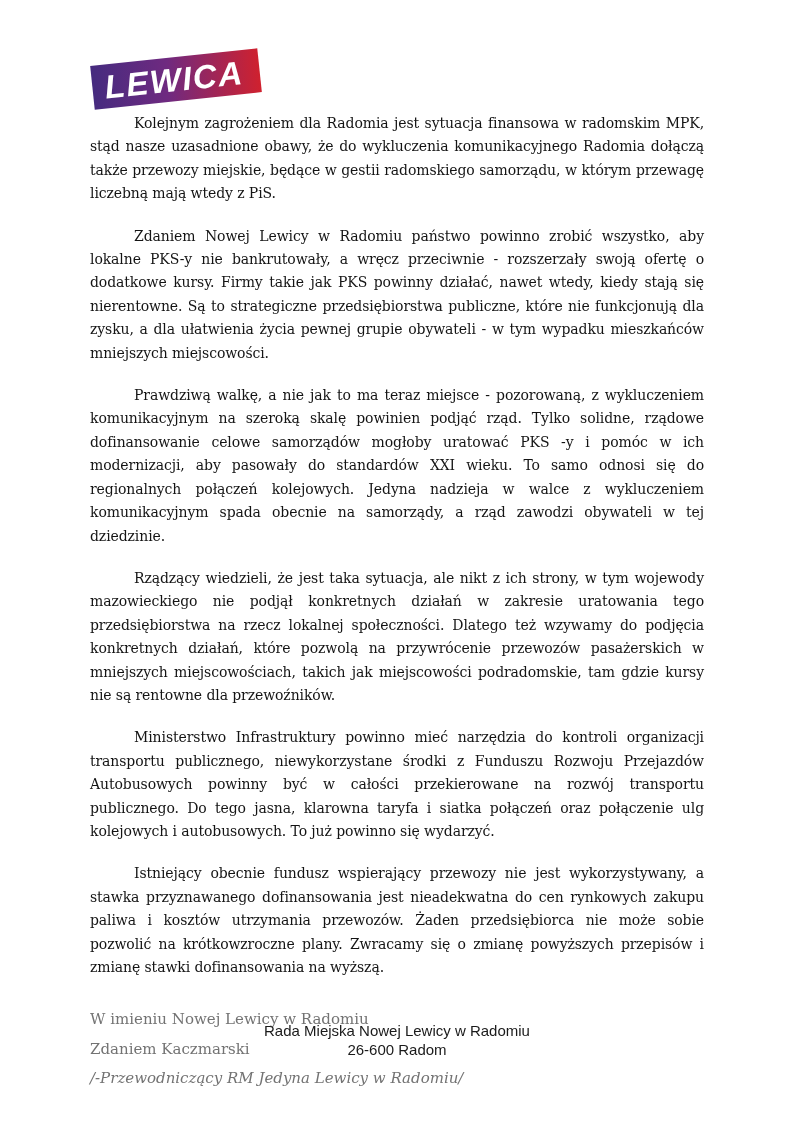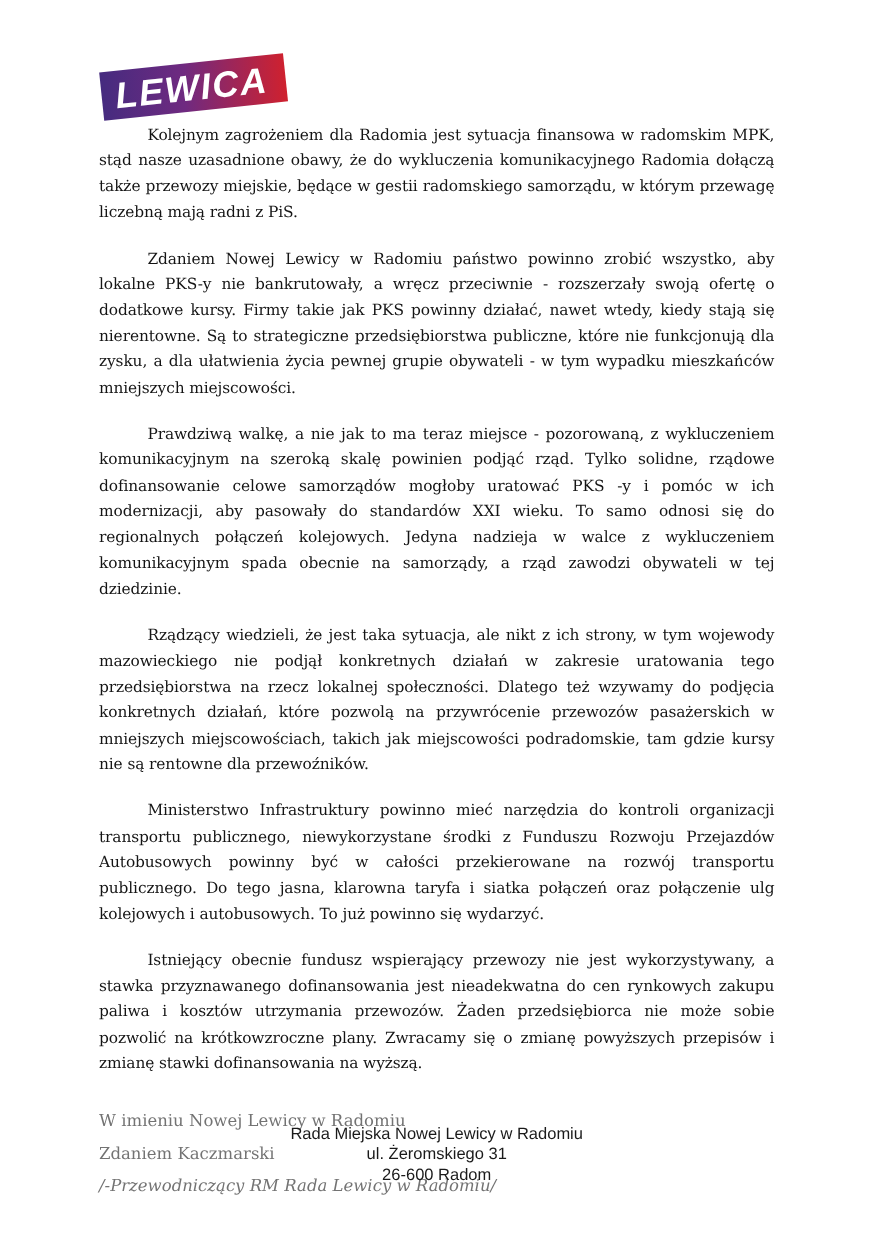--- a/index.html
+++ b/index.html
@@ -76,31 +76,30 @@
   }
 </style>
 </head>
 <body>
 
 <div class="logo-banner" style="background: linear-gradient(93deg, rgb(69, 43, 127) 0%, rgb(111, 42, 128) 45%, rgb(208, 33, 46) 100%);">
   <span class="logo-text" style="color: rgb(255, 255, 255);">LEWICA</span>
 </div>
 
 <div class="letter-body">
-  <p>Kolejnym zagrożeniem dla Radomia jest sytuacja finansowa w radomskim MPK, stąd nasze uzasadnione obawy, że do wykluczenia komunikacyjnego Radomia dołączą także przewozy miejskie, będące w gestii radomskiego samorządu, w którym przewagę liczebną mają radni z PiS.</p>
+  <p>Kolejnym zagrożeniem dla Radomia jest sytuacja finansowa w radomskim MPK, stąd nasze uzasadnione obawy, że do wykluczenia komunikacyjnego Radomia dołączą także przewozy miejskie, będące w gestii radomskiego samorządu, w którym przewagę liczebną mają wtedy z PiS.</p>
   <p>Zdaniem Nowej Lewicy w Radomiu państwo powinno zrobić wszystko, aby lokalne PKS-y nie bankrutowały, a wręcz przeciwnie - rozszerzały swoją ofertę o dodatkowe kursy. Firmy takie jak PKS powinny działać, nawet wtedy, kiedy stają się nierentowne. Są to strategiczne przedsiębiorstwa publiczne, które nie funkcjonują dla zysku, a dla ułatwienia życia pewnej grupie obywateli - w tym wypadku mieszkańców mniejszych miejscowości.</p>
   <p>Prawdziwą walkę, a nie jak to ma teraz miejsce - pozorowaną, z wykluczeniem komunikacyjnym na szeroką skalę powinien podjąć rząd. Tylko solidne, rządowe dofinansowanie celowe samorządów mogłoby uratować PKS -y i pomóc w ich modernizacji, aby pasowały do standardów XXI wieku. To samo odnosi się do regionalnych połączeń kolejowych. Jedyna nadzieja w walce z wykluczeniem komunikacyjnym spada obecnie na samorządy, a rząd zawodzi obywateli w tej dziedzinie.</p>
   <p>Rządzący wiedzieli, że jest taka sytuacja, ale nikt z ich strony, w tym wojewody mazowieckiego nie podjął konkretnych działań w zakresie uratowania tego przedsiębiorstwa na rzecz lokalnej społeczności. Dlatego też wzywamy do podjęcia konkretnych działań, które pozwolą na przywrócenie przewozów pasażerskich w mniejszych miejscowościach, takich jak miejscowości podradomskie, tam gdzie kursy nie są rentowne dla przewoźników.</p>
   <p>Ministerstwo Infrastruktury powinno mieć narzędzia do kontroli organizacji transportu publicznego, niewykorzystane środki z Funduszu Rozwoju Przejazdów Autobusowych powinny być w całości przekierowane na rozwój transportu publicznego. Do tego jasna, klarowna taryfa i siatka połączeń oraz połączenie ulg kolejowych i autobusowych. To już powinno się wydarzyć.</p>
   <p>Istniejący obecnie fundusz wspierający przewozy nie jest wykorzystywany, a stawka przyznawanego dofinansowania jest nieadekwatna do cen rynkowych zakupu paliwa i kosztów utrzymania przewozów. Żaden przedsiębiorca nie może sobie pozwolić na krótkowzroczne plany. Zwracamy się o zmianę powyższych przepisów i zmianę stawki dofinansowania na wyższą.</p>
 
   <div class="signature-block">
     <div>W imieniu Nowej Lewicy w Radomiu</div>
     <div>Zdaniem Kaczmarski</div>
-    <div class="signature-role">/-Przewodniczący RM Rada Lewicy w Radomiu/</div>
+    <div class="signature-role">/-Przewodniczący RM Jedyna Lewicy w Radomiu/</div>
   </div>
 </div>
 
 <div class="footer-address">
   <div>Rada Miejska Nowej Lewicy w Radomiu</div>
-  <div>ul. Żeromskiego 31</div>
   <div>26-600 Radom</div>
 </div>
 
 </body></html>

